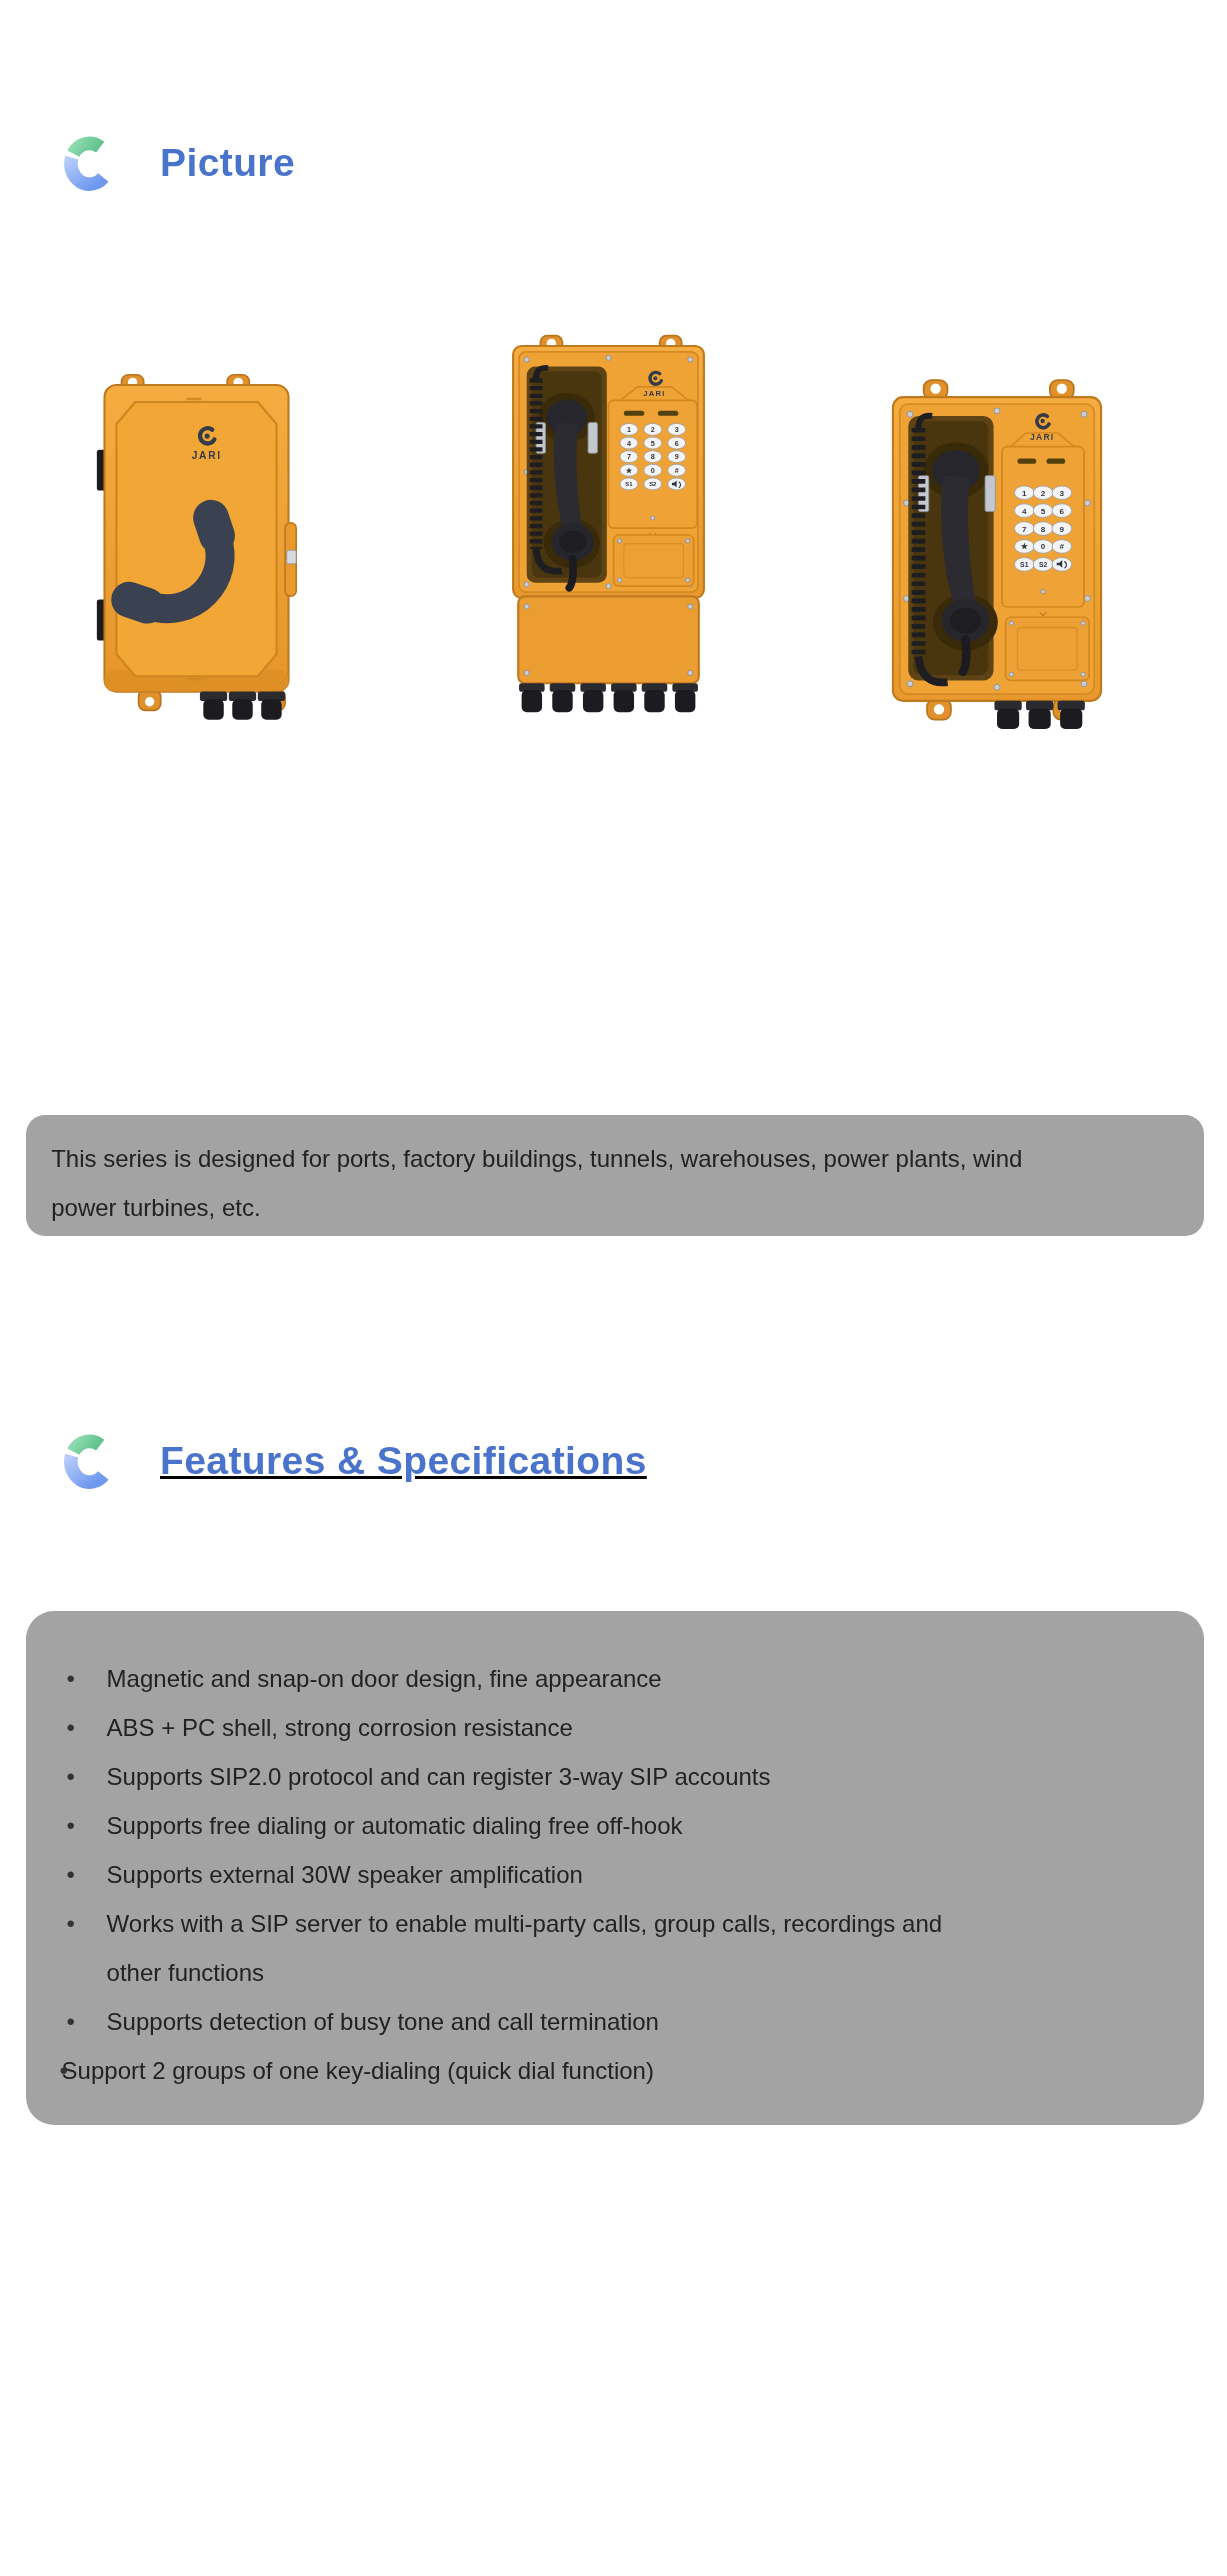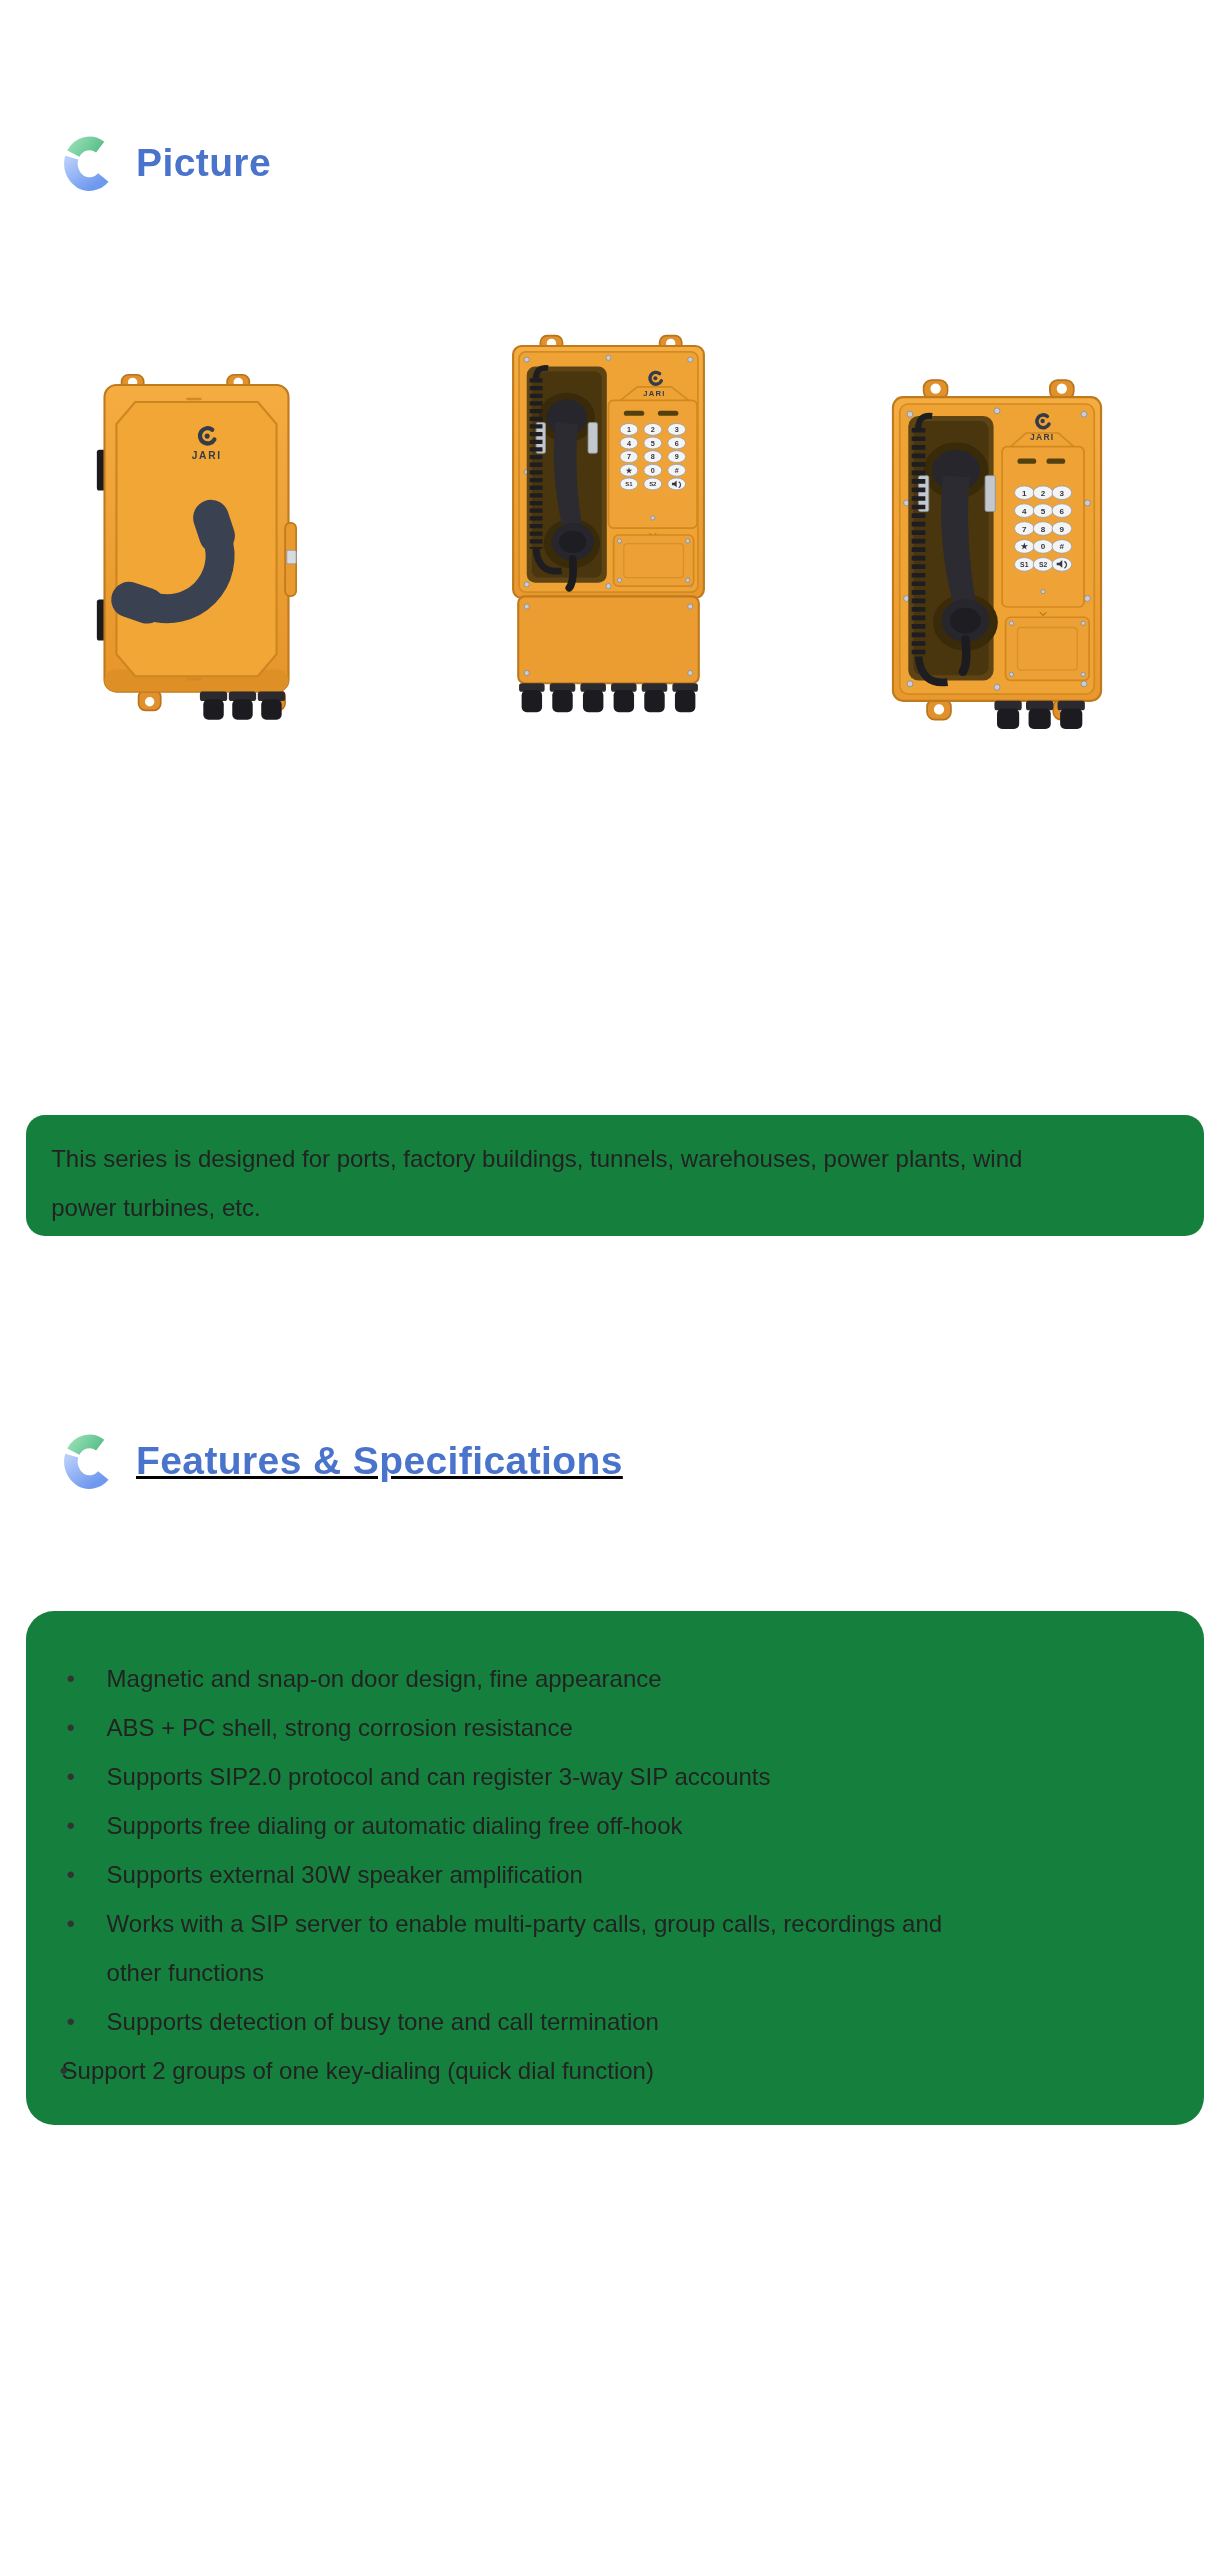--- a/index.html
+++ b/index.html
@@ -1,29 +1,29 @@
 <!DOCTYPE html>
 <html style="font-size:13.6px"><head>
 <meta charset="utf-8">
 <style>
   html,body{margin:0;padding:0;background:#ffffff;}
   .page{position:relative;width:1227px;height:2576px;background:#ffffff;overflow:hidden;
         font-family:"Liberation Sans",sans-serif;}
-  .sec-head{position:absolute;left:64px;display:flex;align-items:center;gap:21px;}
+  .sec-head{position:absolute;left:64px;display:flex;align-items:center;gap:45px;}
   .sec-head h2{margin:0;font-size:39px;font-weight:bold;color:#4a74cb;letter-spacing:0.4px;}
   #head-picture{top:135px;}
   #head-apps{top:1001px;}
   #head-features{top:1433px;text-decoration:underline;}
   .c-icon{width:51px;height:56px;flex:0 0 auto;}
   .phones{position:absolute;left:0;top:334px;width:1227px;height:401px;}
   .phone{position:absolute;}
   #phone1{left:96px;top:39px;}
   #phone2{left:508px;top:0;}
   #phone3{left:886px;top:41px;}
-  .graybox{position:absolute;left:25.6px;width:1178px;background:#15803d;box-sizing:border-box;}
+  .graybox{position:absolute;left:25.6px;width:1178px;background:#a3a3a3;box-sizing:border-box;}
   #apps-box{top:1115px;height:121px;border-radius:19px;}
   #apps-box .body{padding:19px 20.5px 0 25.6px;font-size:24px;line-height:49px;color:#222;white-space:pre-line;}
   #features-box{top:1611px;height:514px;border-radius:28px;}
   #features-box ul{list-style:none;margin:0;padding:43px 51px 0 0;}
   #features-box li{position:relative;padding-left:81px;font-size:24px;line-height:49px;color:#222;white-space:pre-line;}
   #features-box li::before{content:"\2022";position:absolute;left:41px;top:0;color:#333;}
   #features-box li.tight{padding-left:36px;}
   #features-box li.tight::before{left:34px;}
   svg text{font-family:"Liberation Sans",sans-serif;}
 </style>

